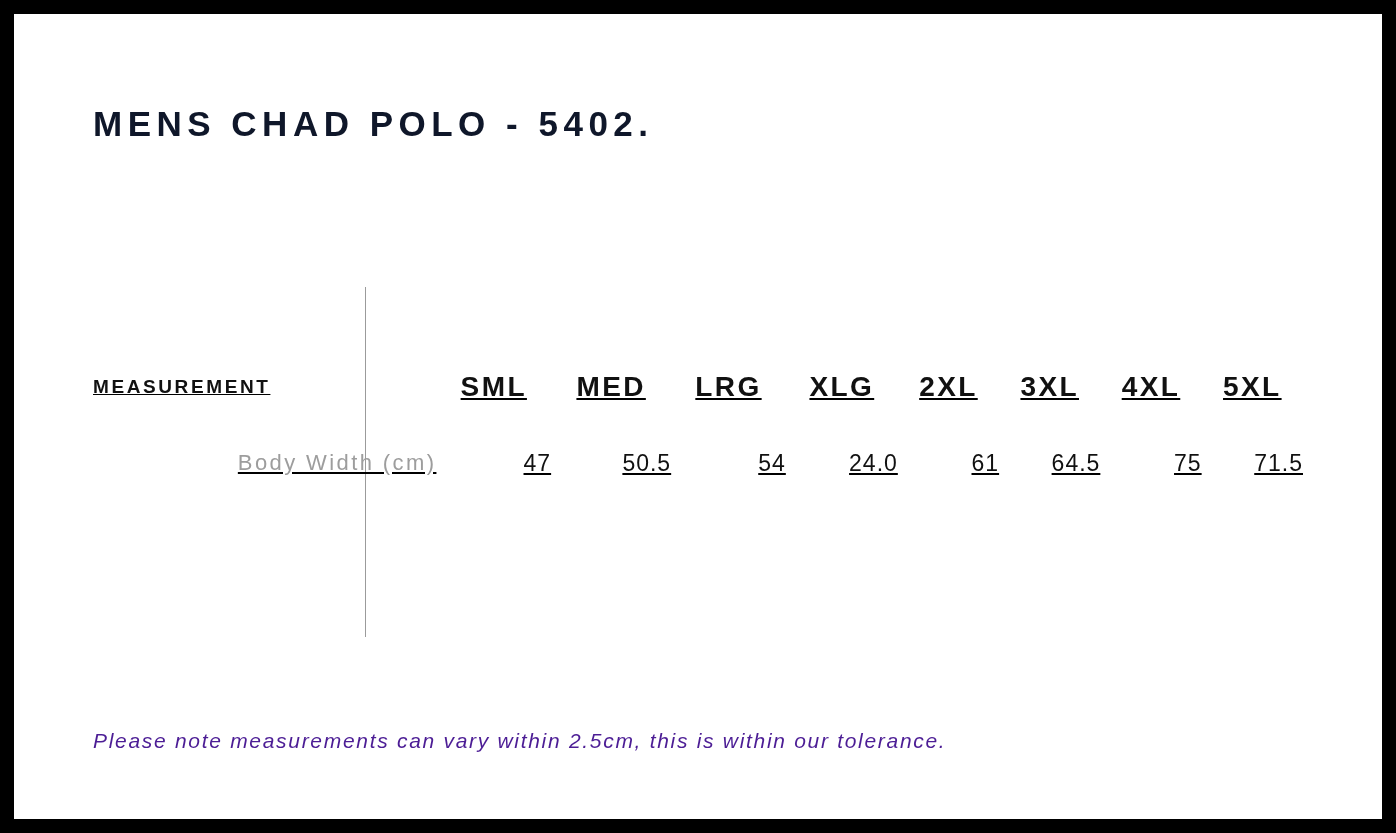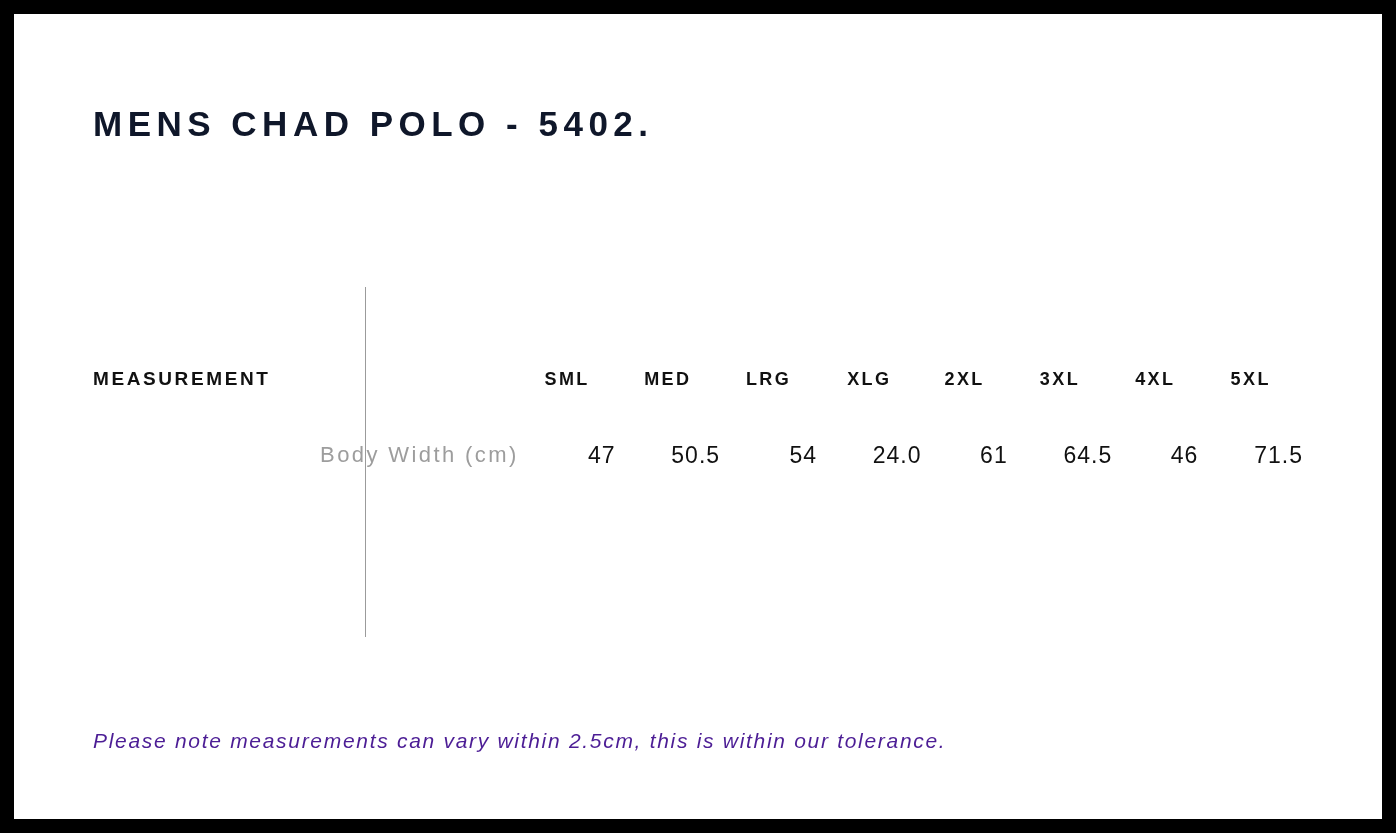--- a/index.html
+++ b/index.html
@@ -43,44 +43,45 @@
     position: absolute;
     left: 351px;
     top: 273px;
     width: 1px;
     height: 350px;
     background: #9b9b9b;
   }
   table.sizes {
     position: absolute;
     left: 79px;
-    top: 336px;
+    top: 344px;
     border-collapse: collapse;
     width: 1210px;
+    text-decoration: underline;
   }
   table.sizes th, table.sizes td {
     padding: 0;
     border: 0;
   }
   .row-head th {
     height: 58px;
     vertical-align: middle;
   }
   .hdr-measure {
     text-align: left;
     font-size: 19px;
     font-weight: bold;
     letter-spacing: 2.6px;
     color: #111111;
     white-space: nowrap;
     padding-left: 0 !important;
   }
   .hdr-size {
     text-align: center;
-    font-size: 18px;
+    font-size: 28px;
     font-weight: bold;
     letter-spacing: 2.4px;
     color: #111111;
   }
   .data-row td {
     height: 94px;
     vertical-align: middle;
   }
   .cell-label {
     text-align: right;
@@ -132,21 +133,21 @@
       </thead>
       <tbody>
         <tr class="data-row">
           <td class="cell-label">Body Width (cm)</td>
           <td class="cell-val">47</td>
           <td class="cell-val">50.5</td>
           <td class="cell-val">54</td>
           <td class="cell-val">24.0</td>
           <td class="cell-val">61</td>
           <td class="cell-val">64.5</td>
-          <td class="cell-val">46</td>
+          <td class="cell-val">75</td>
           <td class="cell-val">71.5</td>
         </tr>
       </tbody>
     </table>
   </div>
 
   <div class="note">Please note measurements can vary within 2.5cm, this is within our tolerance.</div>
 
 </div>
 

